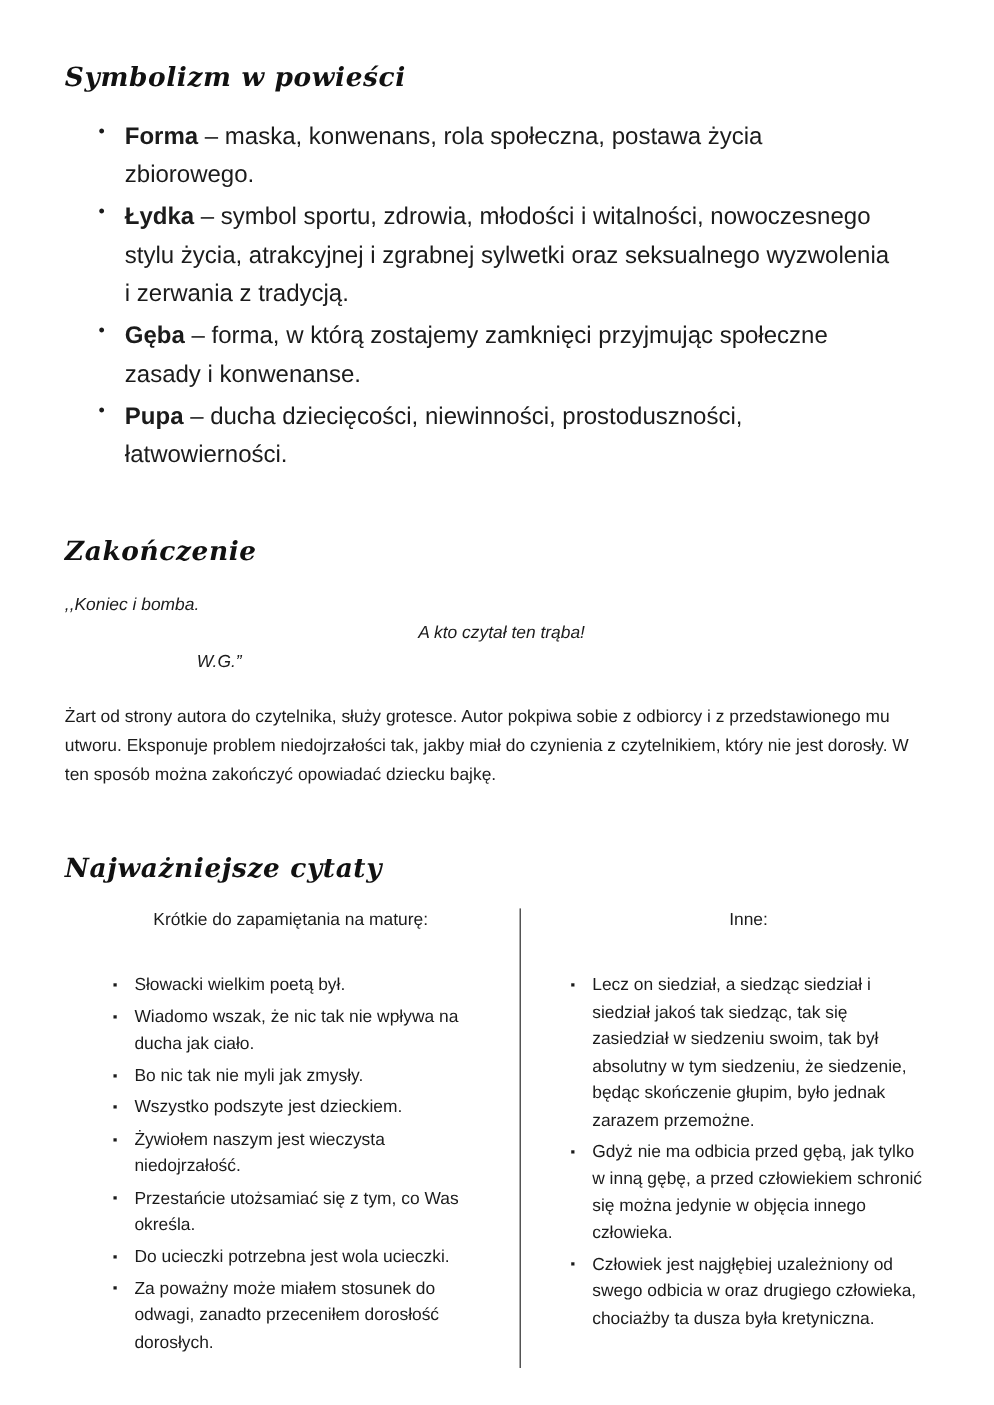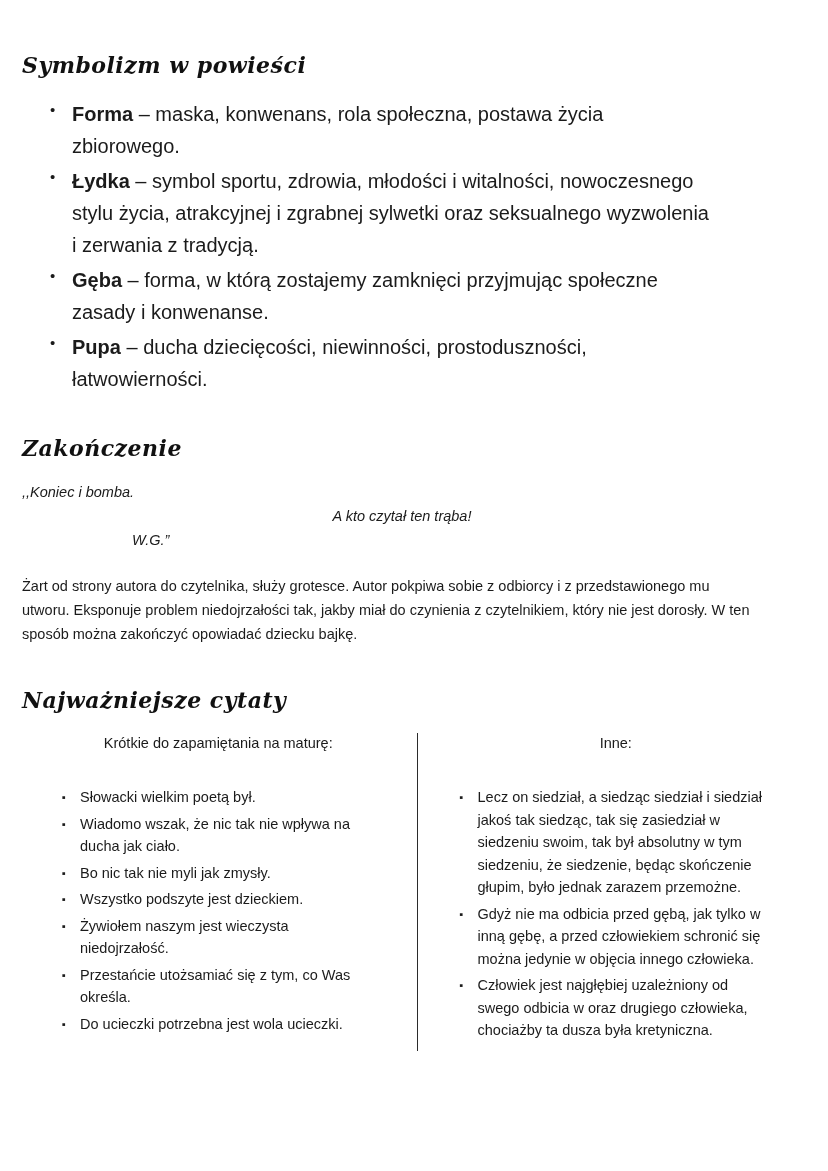--- a/index.html
+++ b/index.html
@@ -7,32 +7,32 @@
   body {
     width: 828px;
     height: 1171px;
     font-family: "Liberation Sans", sans-serif;
     color: #1b1b1b;
     overflow: hidden;
   }
   .page {
     width: 828px;
     height: 994px;
-    padding: 52px 50px 0 22px;
+    padding: 52px 50px 0 54px;
   }
   .script-heading {
     font-family: "DejaVu Serif", serif;
     font-style: italic;
     font-weight: 700;
     font-size: 22px;
     letter-spacing: 0.5px;
     color: #111;
     margin: 0 0 20px 0;
   }
-  .section-gap { margin-top: 40px; }
+  .section-gap { margin-top: 52px; }
 
   
   ul.dot-list { list-style: none; margin: 0 0 0 28px; }
   ul.dot-list li {
     position: relative;
     padding-left: 22px;
     font-size: 20px;
     line-height: 1.6;
     margin-bottom: 3px;
     max-width: 660px;
@@ -120,20 +120,21 @@
     <div class="col left">
       <div class="col-header">Krótkie do zapamiętania na maturę:</div>
       <ul class="sq-list">
         <li>Słowacki wielkim poetą był.</li>
         <li>Wiadomo wszak, że nic tak nie wpływa na ducha jak ciało.</li>
         <li>Bo nic tak nie myli jak zmysły.</li>
         <li>Wszystko podszyte jest dzieckiem.</li>
         <li>Żywiołem naszym jest wieczysta niedojrzałość.</li>
         <li>Przestańcie utożsamiać się z tym, co Was określa.</li>
         <li>Do ucieczki potrzebna jest wola ucieczki.</li>
+        <li>Za poważny może miałem stosunek do odwagi, zanadto przeceniłem dorosłość dorosłych.</li>
       </ul>
     </div>
 
     <div class="divider"></div>
 
     <div class="col right">
       <div class="col-header">Inne:</div>
       <ul class="sq-list">
         <li>Lecz on siedział, a siedząc siedział i siedział jakoś tak siedząc, tak się zasiedział w siedzeniu swoim, tak był absolutny w tym siedzeniu, że siedzenie, będąc skończenie głupim, było jednak zarazem przemożne.</li>
         <li>Gdyż nie ma odbicia przed gębą, jak tylko w inną gębę, a przed człowiekiem schronić się można jedynie w objęcia innego człowieka.</li>

